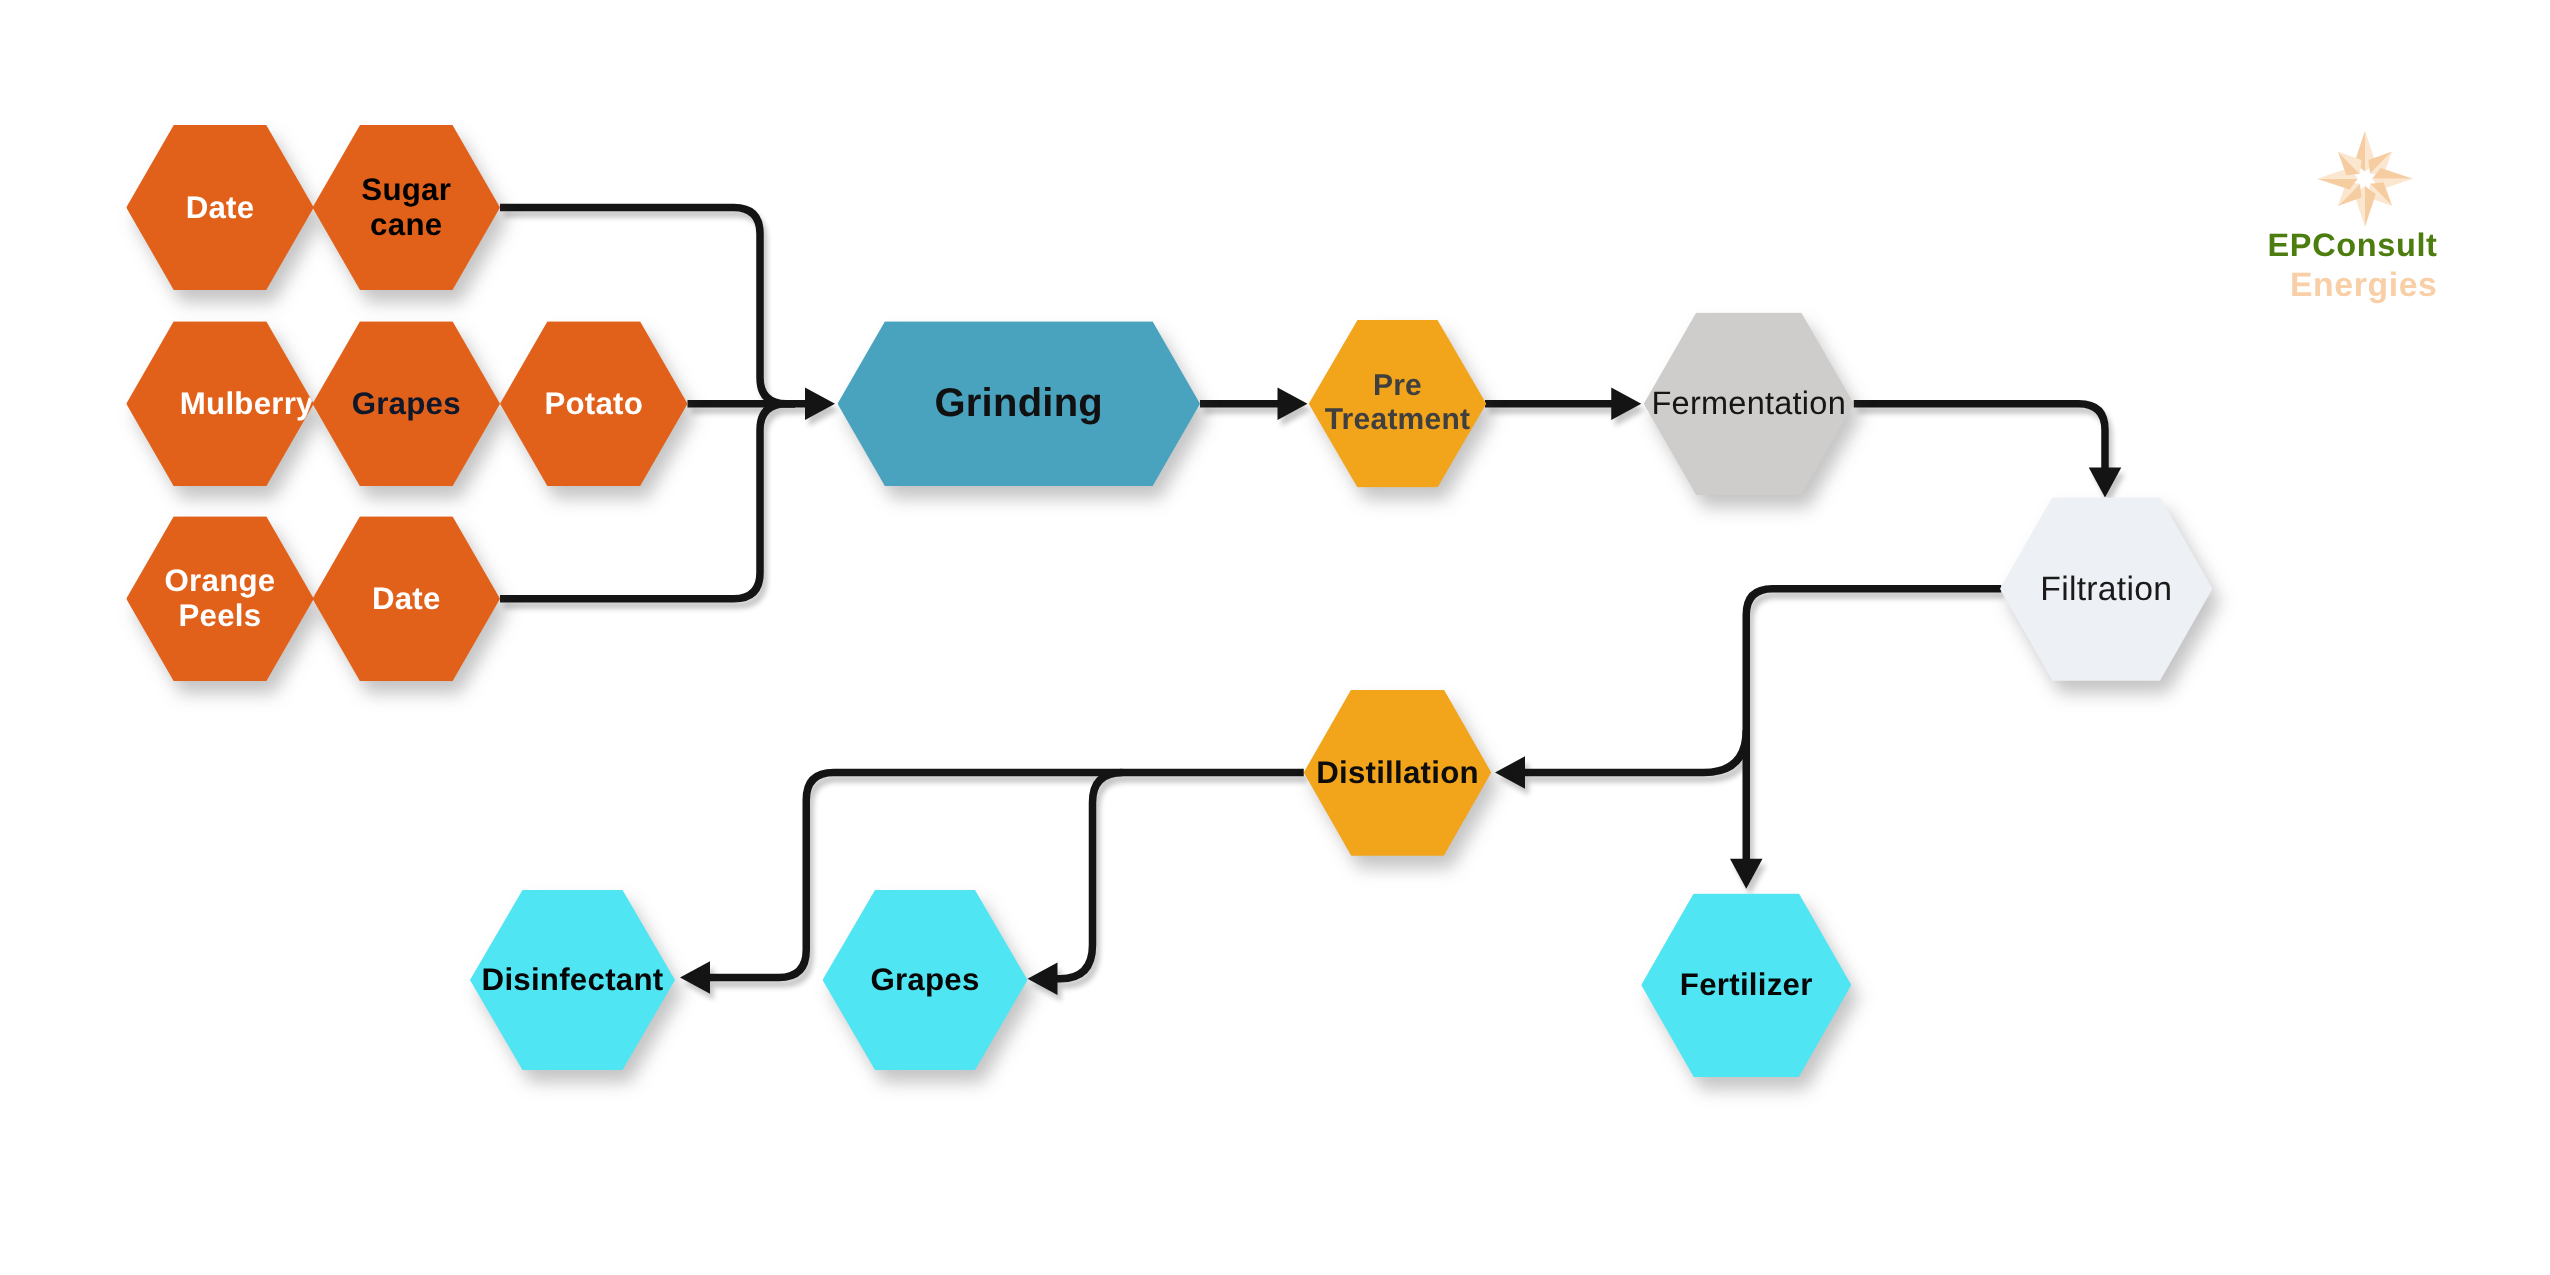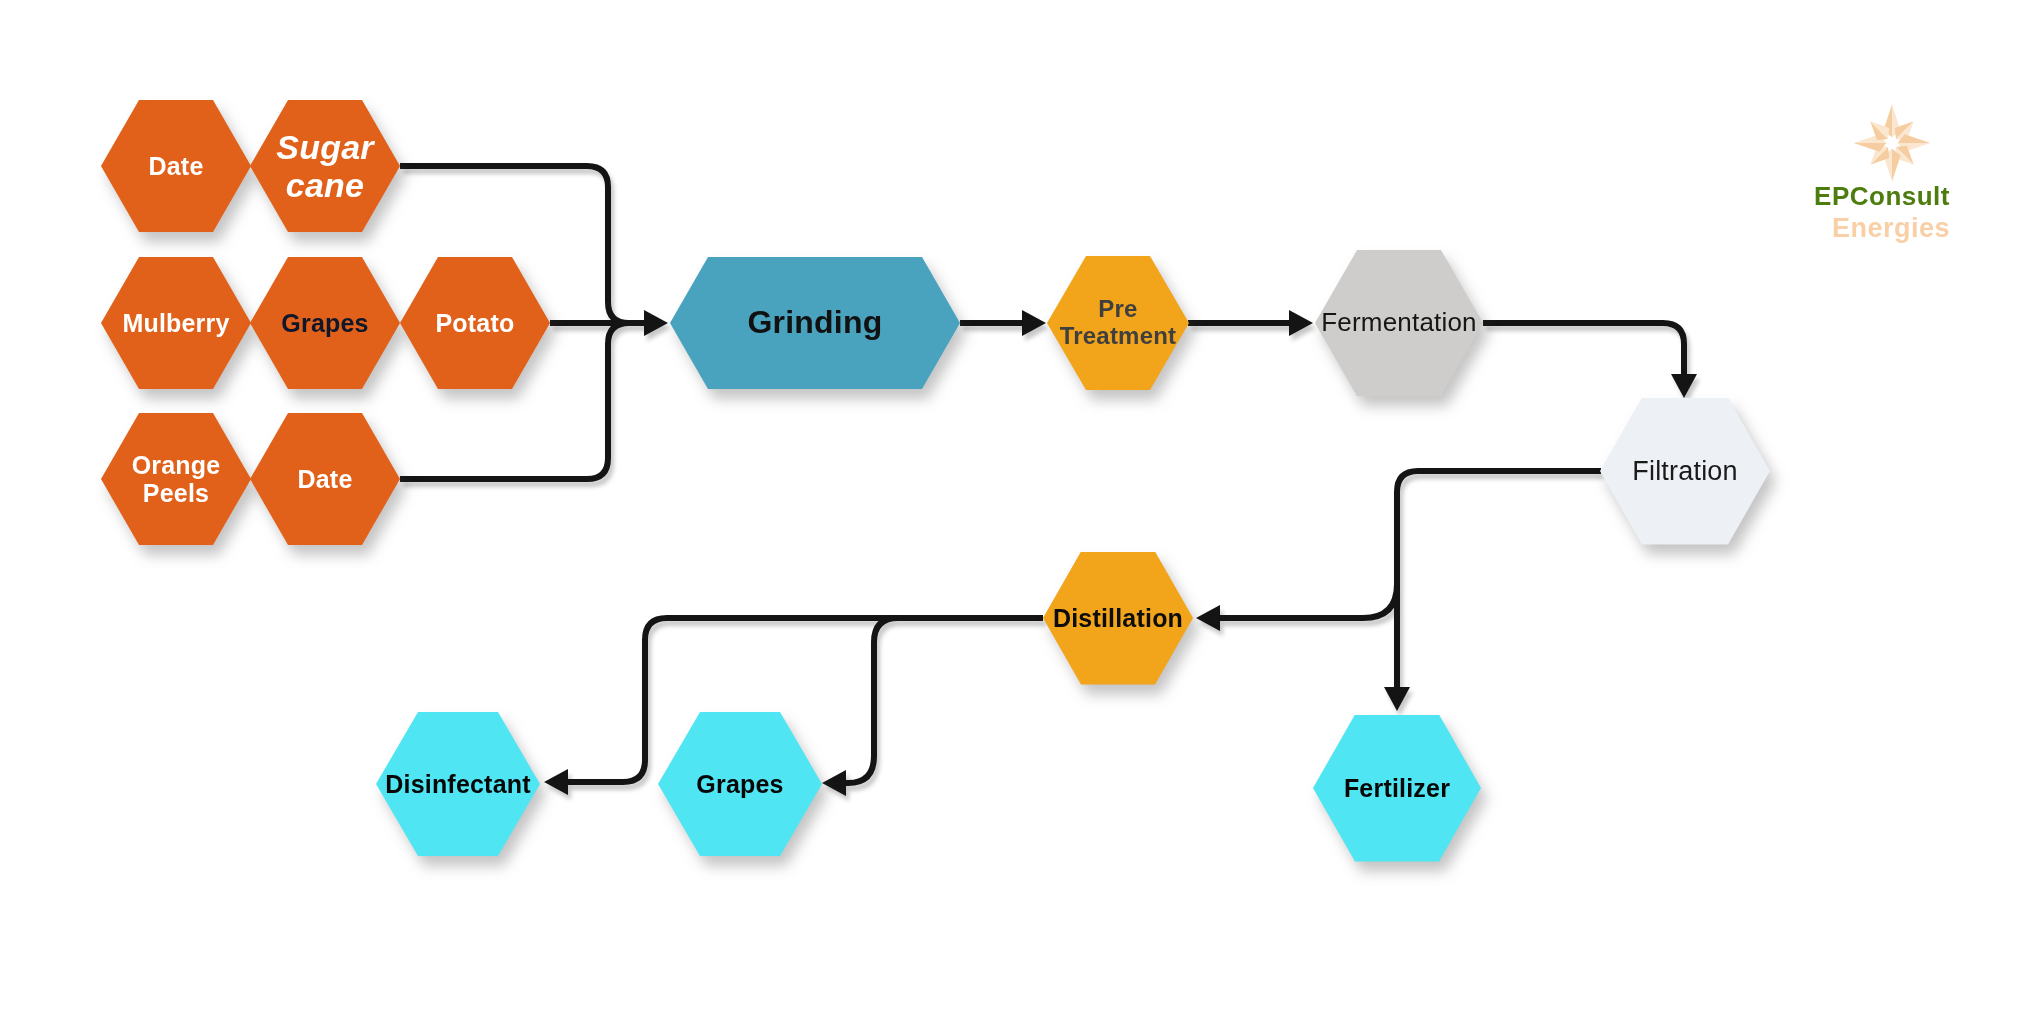--- a/index.html
+++ b/index.html
@@ -150,26 +150,26 @@
     </div>
   </div>
 
 <div class="hex-wrap" style="left: 101px; top: 100px; width: 150px; height: 132px;">
       <div class="hex" style="clip-path: polygon(38px 0px, 112px 0px, 150px 66px, 112px 132px, 38px 132px, 0px 66px); background: rgb(226, 97, 26);">
         <span class="hex-label" style="color: rgb(255, 255, 255); font-weight: 700; font-size: 25px;">Date</span>
       </div>
     </div>
     <div class="hex-wrap" style="left: 250px; top: 100px; width: 150px; height: 132px;">
       <div class="hex" style="clip-path: polygon(38px 0px, 112px 0px, 150px 66px, 112px 132px, 38px 132px, 0px 66px); background: rgb(226, 97, 26);">
-        <span class="hex-label" style="color: #ffffff; font-weight: 700; font-size: 34px; font-style: italic;">Sugar
+        <span class="hex-label" style="color: #000000; font-weight: 700; font-size: 25px;">Sugar
 cane</span>
       </div>
     </div>
     <div class="hex-wrap" style="left: 101px; top: 257px; width: 150px; height: 132px;">
-      <div class="hex" style="clip-path: polygon(38px 0px, 112px 0px, 150px 66px, 112px 132px, 38px 132px, 0px 66px); background: rgb(226, 97, 26);">
+      <div class="hex" style="clip-path: polygon(38px 0px, 112px 0px, 150px 66px, 112px 132px, 38px 132px, 0px 66px); background: rgb(226, 97, 26); justify-content: flex-end;">
         <span class="hex-label" style="color: rgb(255, 255, 255); font-weight: 700; font-size: 25px;">Mulberry</span>
       </div>
     </div>
     <div class="hex-wrap" style="left: 250px; top: 257px; width: 150px; height: 132px;">
       <div class="hex" style="clip-path: polygon(38px 0px, 112px 0px, 150px 66px, 112px 132px, 38px 132px, 0px 66px); background: rgb(226, 97, 26);">
         <span class="hex-label" style="color: #0f172a; font-weight: 700; font-size: 25px;">Grapes</span>
       </div>
     </div>
     <div class="hex-wrap" style="left: 101px; top: 413px; width: 150px; height: 132px;">
       <div class="hex" style="clip-path: polygon(38px 0px, 112px 0px, 150px 66px, 112px 132px, 38px 132px, 0px 66px); background: rgb(226, 97, 26);">

